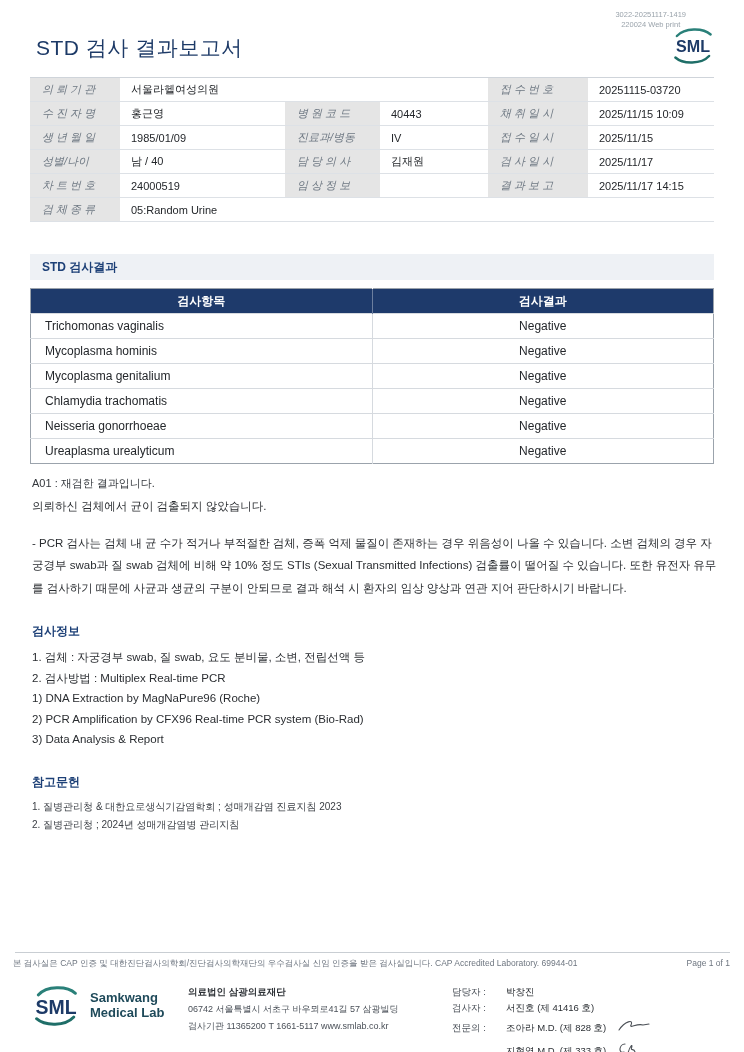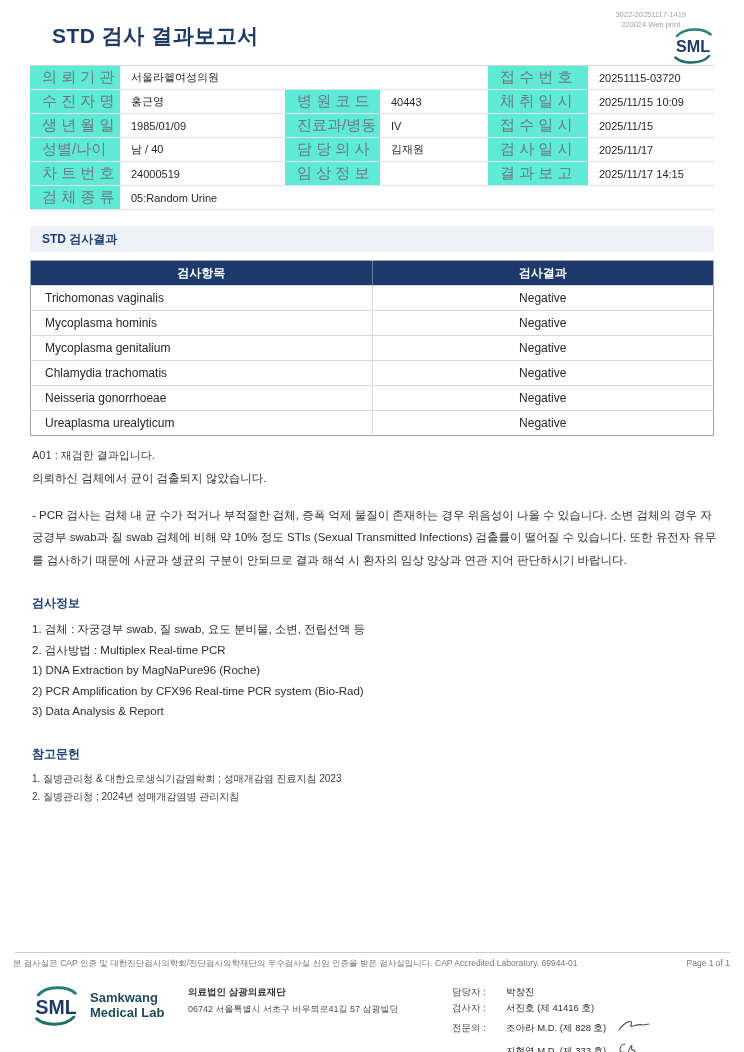--- a/index.html
+++ b/index.html
@@ -4,37 +4,37 @@
 <style>
   * { margin:0; padding:0; box-sizing:border-box; }
   body { background:#e8e8e8; font-family:"Liberation Sans", sans-serif; }
   .page {
     position:relative; width:744px; height:1052px; margin:0 auto;
     background:#ffffff; overflow:hidden; color:#24272b;
   }
   .content { padding:0 30px; }
 
   
-  .title { padding-top:22px; margin-left:22px; font-size:21px; font-weight:bold;
+  .title { padding-top:34px; margin-left:6px; font-size:21px; font-weight:normal;
            color:#1d3a67; letter-spacing:0.5px; }
   .doc-numbers { position:absolute; top:10px; right:58px; font-size:7.5px;
                  color:#9aa3ab; line-height:1.35; text-align:center; }
   .logo-top { position:absolute; top:26px; right:28px; }
 
   
   .info-table { width:684px; margin-top:15px; border-collapse:collapse;
                 table-layout:fixed; border-top:1px solid #cfd4da; }
   .info-table td { height:24px; border-bottom:1px solid #dde1e6; font-size:11px;
                    vertical-align:middle; white-space:pre; overflow:hidden; }
-  .info-table td.lbl { background:#5eead4; color:#6e7883; font-size:15px;
-                       padding-left:12px; }
+  .info-table td.lbl { background:#e5e5e5; color:#6e7883; font-size:11px;
+                       padding-left:12px;font-style:italic; }
   .info-table td.val { color:#24272b; padding-left:11px; }
 
   
-  .section-bar { width:684px; height:26px; margin-top:16px; background:#eef1f5;
+  .section-bar { width:684px; height:26px; margin-top:32px; background:#eef1f5;
                  display:flex; align-items:center; }
   .section-bar span { margin-left:12px; font-size:12px; font-weight:bold; color:#1d4077; }
 
   
   .results-table { width:684px; margin-top:8px; border-collapse:collapse;
                    table-layout:fixed; border:1px solid #9ba3ac; }
   .results-table th { background:#1e3a6b; color:#ffffff; font-size:12px;
                       font-weight:bold; height:25px; text-align:center;
                       border-right:1px solid rgba(255,255,255,0.35); }
   .results-table th:last-child { border-right:none; }
@@ -222,20 +222,21 @@
         </svg>
       </span>
       <div class="f-left-text">
         <div>Samkwang</div>
         <div>Medical Lab</div>
       </div>
     </div>
     <div class="f-mid">
       <div class="f-org">의료법인 삼광의료재단</div>
       <div class="f-addr">06742 서울특별시 서초구 바우뫼로41길 57 삼광빌딩</div>
+      <div class="f-contact">검사기관 11365200  T 1661-5117  www.smlab.co.kr</div>
     </div>
     <div class="f-right">
       <div class="staff-row">
         <span class="staff-role">담당자 :</span>
         <span class="staff-name">박창진</span>
       </div>
       <div class="staff-row">
         <span class="staff-role">검사자 :</span>
         <span class="staff-name">서진호 (제 41416 호)</span>
       </div>

